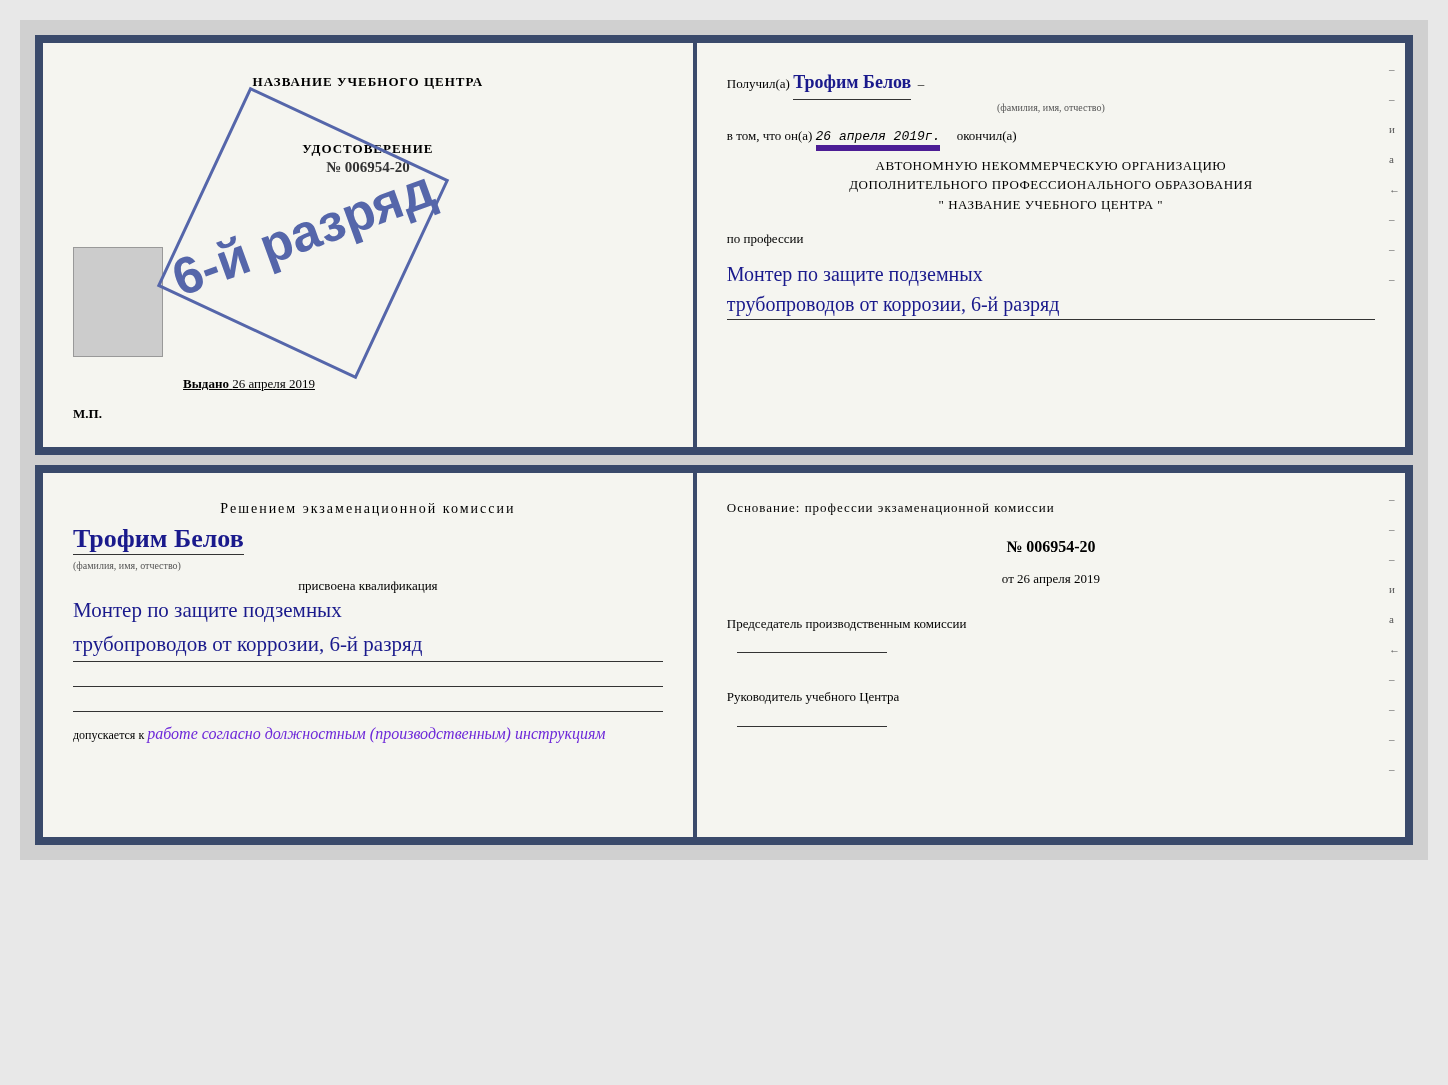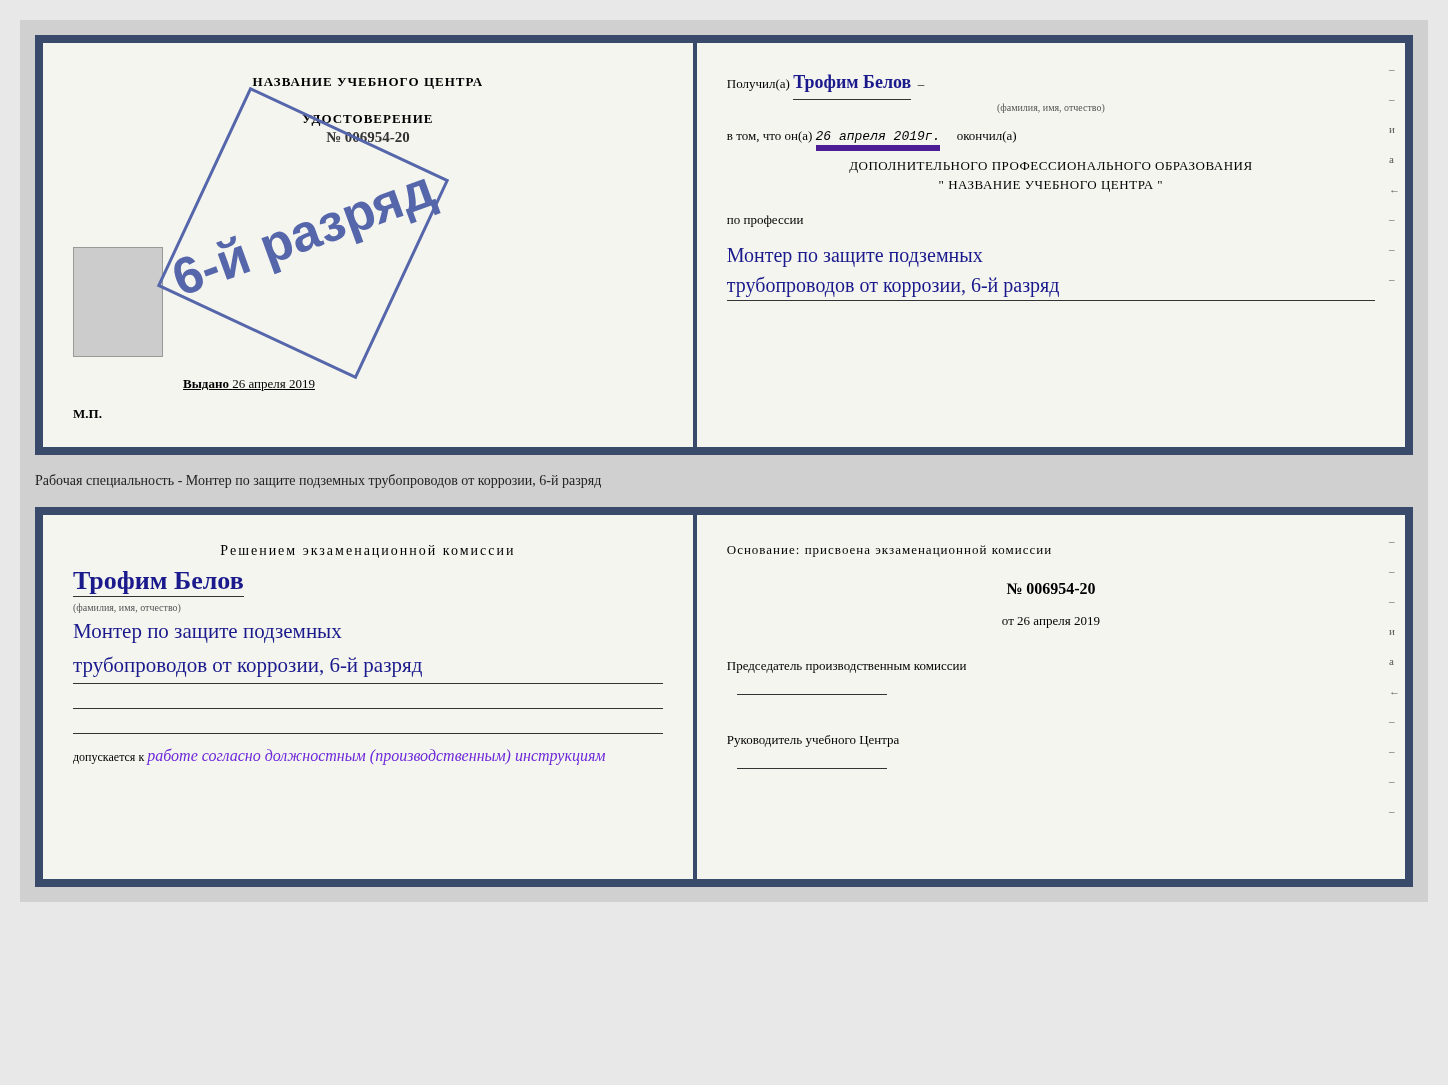--- a/index.html
+++ b/index.html
@@ -28,20 +28,21 @@
       min-height: 420px;
     }
 
     .top-doc-left {
       width: 48%;
       border-right: 4px solid #3a4a6b;
       padding: 30px 30px 20px 30px;
       position: relative;
       display: flex;
       flex-direction: column;
+      gap: 30px;
     }
 
     .top-doc-right {
       width: 52%;
       padding: 25px 30px 20px 30px;
       display: flex;
       flex-direction: column;
       gap: 12px;
     }
 
@@ -378,20 +379,21 @@
       </div>
 
       <div class="date-line">
         <span>в том, что он(а)</span>
         <span class="handwritten-date">26 апреля 2019г.</span>
         &nbsp;&nbsp;&nbsp;
         <span>окончил(а)</span>
       </div>
 
       <div class="org-block">
+        <div>АВТОНОМНУЮ НЕКОММЕРЧЕСКУЮ ОРГАНИЗАЦИЮ</div>
         <div>ДОПОЛНИТЕЛЬНОГО ПРОФЕССИОНАЛЬНОГО ОБРАЗОВАНИЯ</div>
         <div>"    НАЗВАНИЕ УЧЕБНОГО ЦЕНТРА    "</div>
       </div>
 
       <div class="profession-label">по профессии</div>
       <div class="profession-handwritten">
         <div>Монтер по защите подземных</div>
         <div>трубопроводов от коррозии, 6-й разряд</div>
       </div>
 
@@ -401,49 +403,49 @@
         <span>и</span>
         <span>а</span>
         <span>←</span>
         <span>–</span>
         <span>–</span>
         <span>–</span>
       </div>
     </div>
   </div>
 
-  <div class="middle-text">Рабочая специальность - Монтер по защите подземных трубопроводов от коррозии, 6-й разряд</div>
 
   <div class="bottom-doc">
 
     <div class="bottom-doc-left">
       <div class="decision-title">Решением  экзаменационной  комиссии</div>
 
       <div>
         <span class="person-name-large">Трофим Белов</span><br>
         <span class="small-hint">(фамилия, имя, отчество)</span>
       </div>
 
+      <div class="assigned-label">присвоена квалификация</div>
 
       <div class="qualification-handwritten">
         <div>Монтер по защите подземных</div>
         <div>трубопроводов от коррозии, 6-й разряд</div>
       </div>
 
       <div class="blank-line"></div>
       <div class="blank-line"></div>
 
       <div class="permission-text">
         <span>допускается к</span>
         <span class="permission-handwritten">работе согласно должностным (производственным) инструкциям</span>
       </div>
     </div>
 
     <div class="bottom-doc-right">
-      <div class="basis-title">Основание:  присвоена  экзаменационной  комиссии</div>
+      <div class="basis-title">Основание:  профессии  экзаменационной  комиссии</div>
 
       <div class="protocol-number">№  006954-20</div>
 
       <div class="protocol-date">
         <span>от</span>
         <span>26 апреля 2019</span>
       </div>
 
       <div class="signature-block">
         <div>Председатель производственным комиссии</div>

